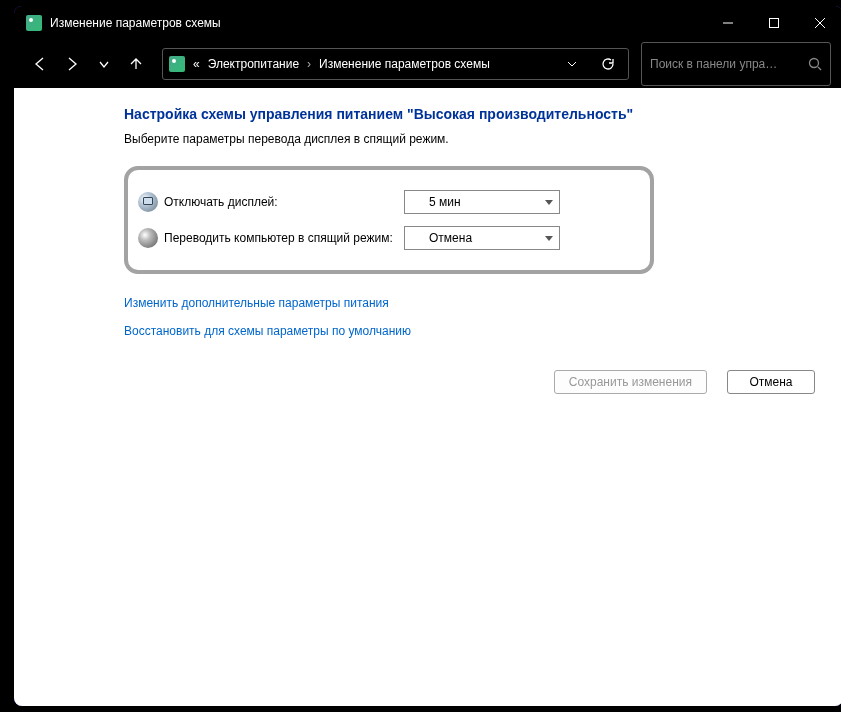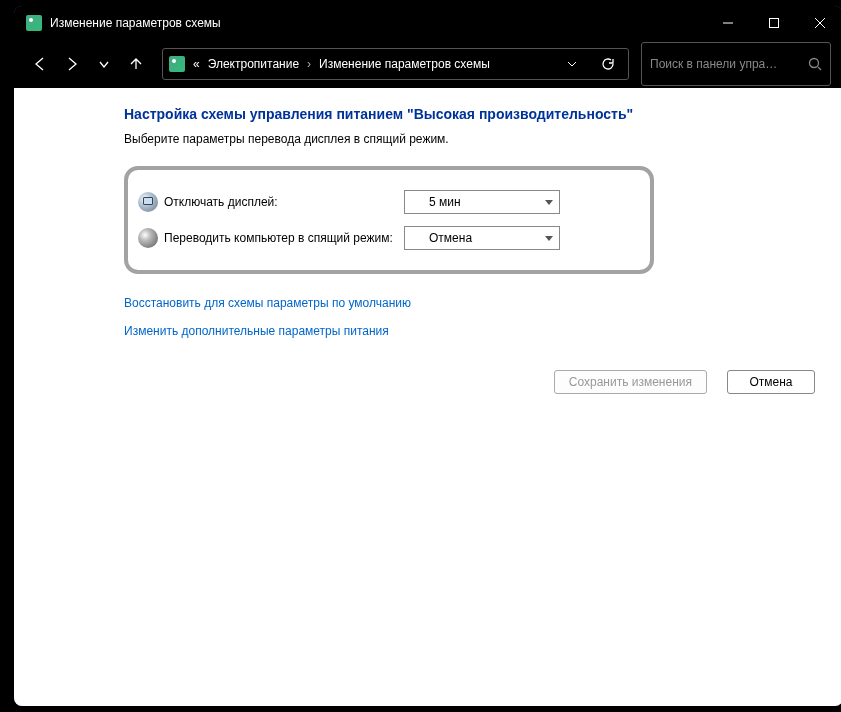--- a/index.html
+++ b/index.html
@@ -263,22 +263,22 @@
         </div>
         <div class="row">
           <div class="ico sleep"></div>
           <div class="lbl">Переводить компьютер в спящий режим:</div>
           <div class="select">
             <span>Отмена</span>
           </div>
         </div>
       </div>
 
+      <a class="link" href="#">Изменить дополнительные параметры питания</a>
       <a class="link" href="#">Восстановить для схемы параметры по умолчанию</a>
-      <a class="link" href="#">Изменить дополнительные параметры питания</a>
     </div>
 
     <div class="buttons">
       <div class="btn disabled">Сохранить изменения</div>
       <div class="btn cancel">Отмена</div>
     </div>
   </div>
 
 </div>
 </div>

